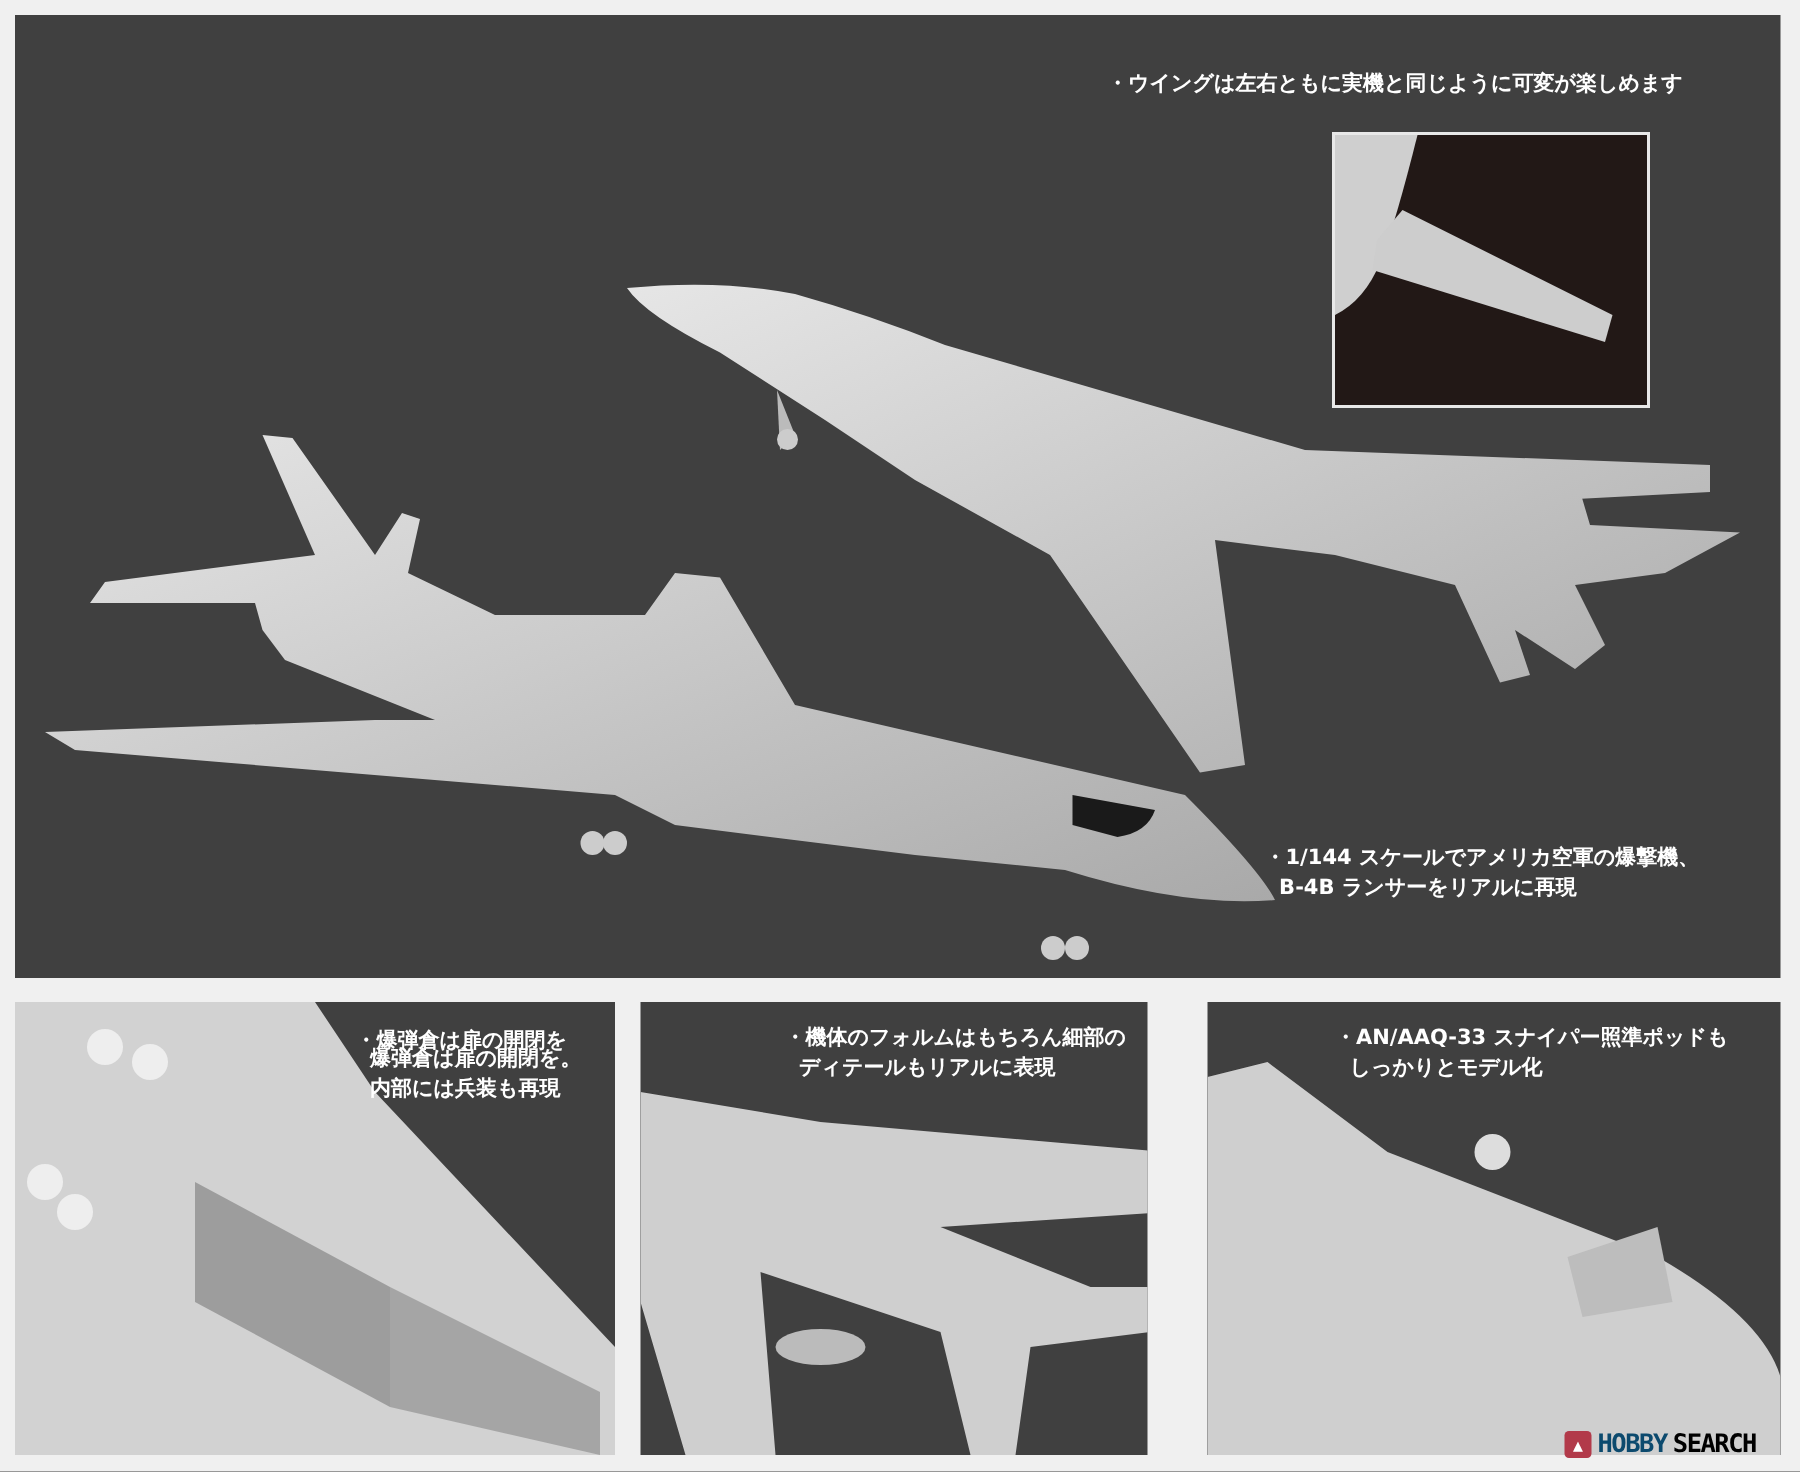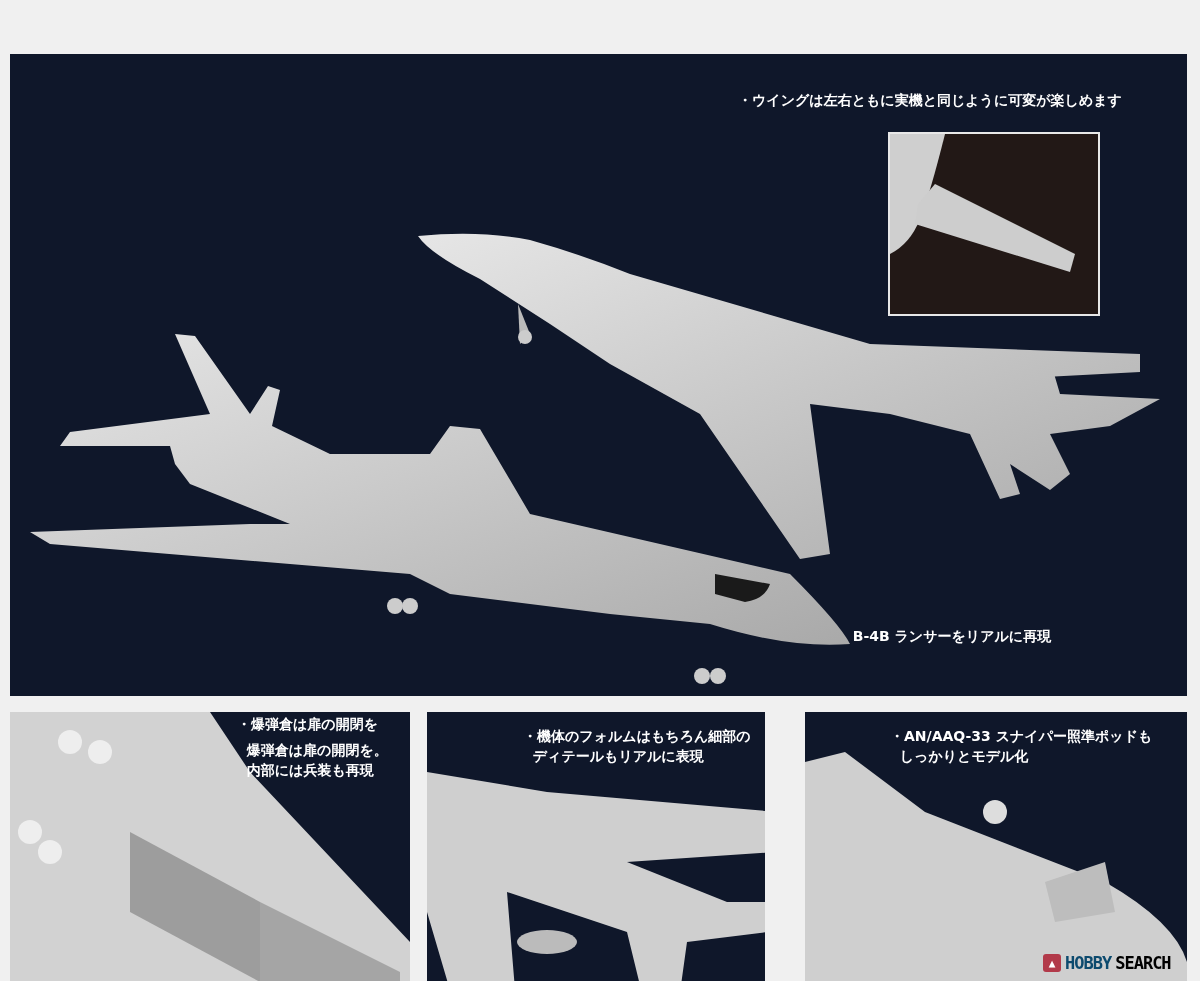--- a/index.html
+++ b/index.html
@@ -1,17 +1,17 @@
 <!DOCTYPE html>
 <html><head>
 <meta charset="utf-8">
 <style>
   html, body { margin:0; padding:0; }
   body { width:1200px; height:981px; background:#f0f0f0; position:relative; overflow:hidden; font-family:"DejaVu Sans", sans-serif; }
-  .panel { position:absolute; background:#0f172a; overflow:hidden;margin-top:44px; }
+  .panel { position:absolute; background:#404040; overflow:hidden; }
   #top { left:10px; top:10px; width:1177px; height:642px; }
   #p1 { left:10px; top:668px; width:400px; height:302px; }
   #p2 { left:427px; top:668px; width:338px; height:302px; }
   #p3 { left:805px; top:668px; width:382px; height:302px; }
   .cap { position:absolute; color:#fff; font-size:14px; line-height:20px; font-weight:bold; white-space:pre; }
   .inset { position:absolute; left:878px; top:78px; width:208px; height:180px; border:2px solid #e8e8e8; background:#221816; overflow:hidden; }
   svg { position:absolute; left:0; top:0; }
   .wm { position:absolute; left:1043px; top:952px; height:22px; display:flex; align-items:center; gap:4px; font-family:"DejaVu Sans Mono", monospace; font-weight:bold; font-size:17px; letter-spacing:-1px; }
   .wm-logo { width:18px; height:18px; background:#b23a4a; border-radius:3px; color:#fff; font-size:11px; display:flex; align-items:center; justify-content:center; letter-spacing:0; }
   .wm-a { color:#0c4a6e; }
@@ -40,34 +40,35 @@
     <circle cx="385" cy="552" r="8" fill="#ccc"></circle>
     <circle cx="400" cy="552" r="8" fill="#ccc"></circle>
   </svg>
   <div class="inset">
     <svg width="208" height="180">
       <path d="M0,0 L55,0 Q40,60 30,85 Q20,110 0,120 Z" fill="#cfcfcf"></path>
       <path d="M28,70 L45,50 L185,120 L180,138 L25,90 Z" fill="#cdcdcd"></path>
     </svg>
   </div>
   <div class="cap" style="left:728px; top:36px;">・ウイングは左右ともに実機と同じように可変が楽しめます</div>
+  <div class="cap" style="left:833px; top:552px;">・1/144 スケールでアメリカ空軍の爆撃機、</div>
   <div class="cap" style="left:833px; top:572px;">  B-4B ランサーをリアルに再現</div>
 </div>
 
 <div class="panel" id="p1">
   <svg width="400" height="302">
     <path d="M0,0 L200,0 L240,60 L400,230 L400,302 L0,302 Z" fill="#d2d2d2"></path>
     <path d="M120,120 L250,190 L250,270 L120,200 Z" fill="#9d9d9d"></path>
     <path d="M250,190 L390,260 L390,302 L250,270 Z" fill="#a5a5a5"></path>
     <circle cx="60" cy="30" r="12" fill="#eee"></circle>
       <circle cx="90" cy="40" r="12" fill="#eee"></circle>
     <circle cx="20" cy="120" r="12" fill="#eee"></circle>
       <circle cx="40" cy="140" r="12" fill="#eee"></circle>
   </svg>
-  <div class="cap" style="left:227px; top:2px;">・爆弾倉は扉の開閉を</div>
+  <div class="cap" style="left:227px; top:16px;">・爆弾倉は扉の開閉を</div>
   <div class="cap" style="left:227px; top:28px;">  爆弾倉は扉の開閉を。</div>
   <div class="cap" style="left:227px; top:48px;">  内部には兵装も再現</div>
 </div>
 
 <div class="panel" id="p2">
   <svg width="362" height="302">
     <path d="M0,60 L120,80 L350,100 L350,140 L200,150 L300,190 L350,190 L340,220 L260,230 L250,302 L220,302 L200,220 L80,180 L90,302 L30,302 L0,200 Z" fill="#cfcfcf"></path>
     <ellipse cx="120" cy="230" rx="30" ry="12" fill="#bbb"></ellipse>
   </svg>
   <div class="cap" style="left:96px; top:14px;">・機体のフォルムはもちろん細部の</div>

